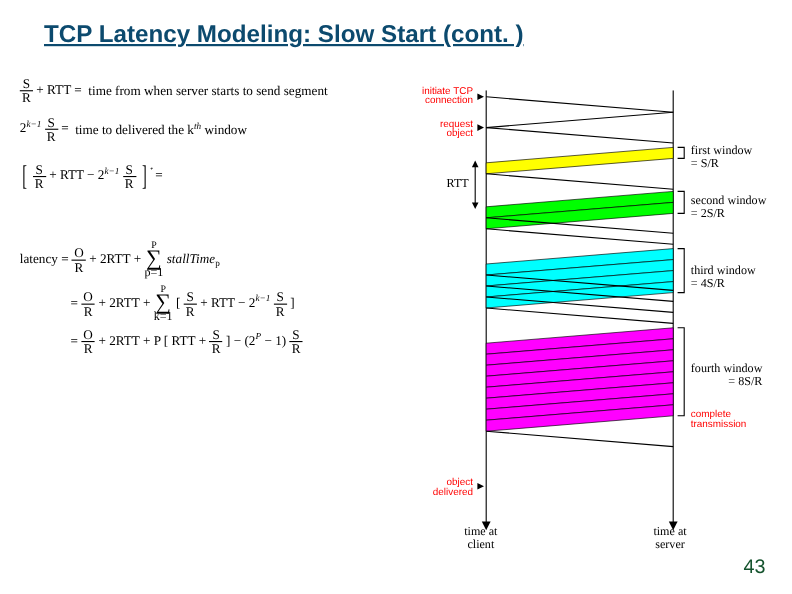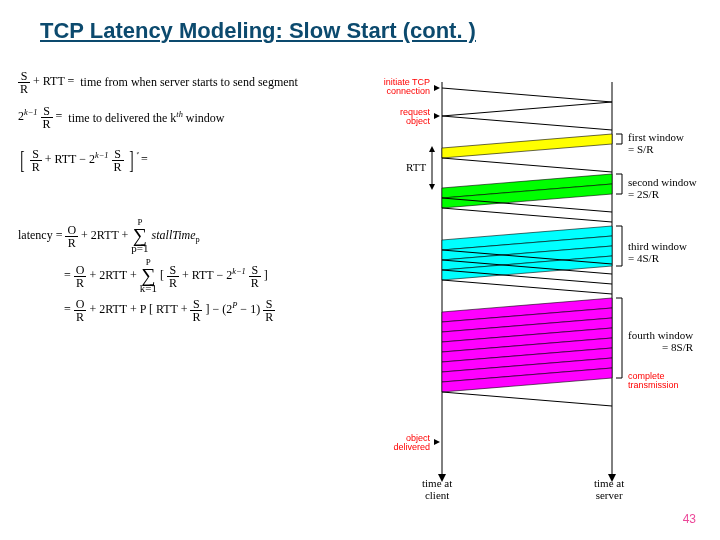--- a/index.html
+++ b/index.html
@@ -55,22 +55,22 @@
   }
   .dsvg { position:absolute; inset:0; }
   .dlabel { position:absolute; font-family: Arial, sans-serif; font-size: 9px; color:#ff0000; line-height:1.05; }
   .dlabelk { position:absolute; font-family: Liberation Serif, serif; font-size: 11px; color:#000; line-height:1.05; }
 
   .pagenum {
     position: absolute;
     right: 24px;
     bottom: 14px;
     font-family: Arial, sans-serif;
-    font-size: 12px;
-    color: #ec4899;
+    font-size: 18px;
+    color: #14532d;
   }
 </style>
 </head>
 <body>
 
 <div class="slide">
   <div class="title">TCP Latency Modeling: Slow Start (cont. )</div>
 
   <div class="leftcol">
 

